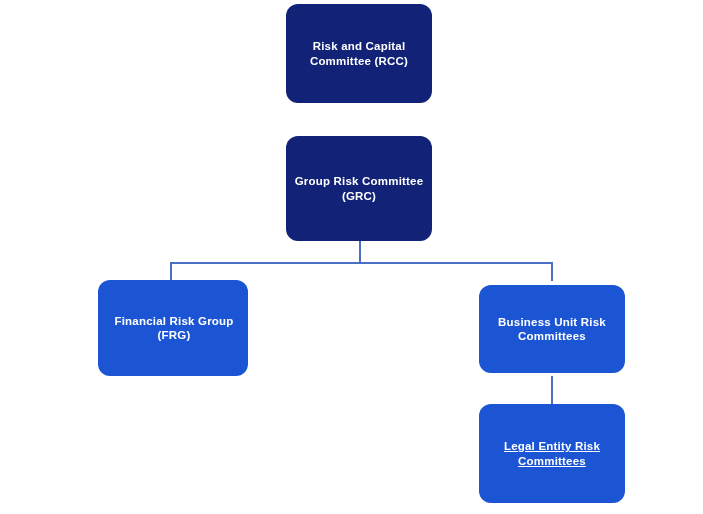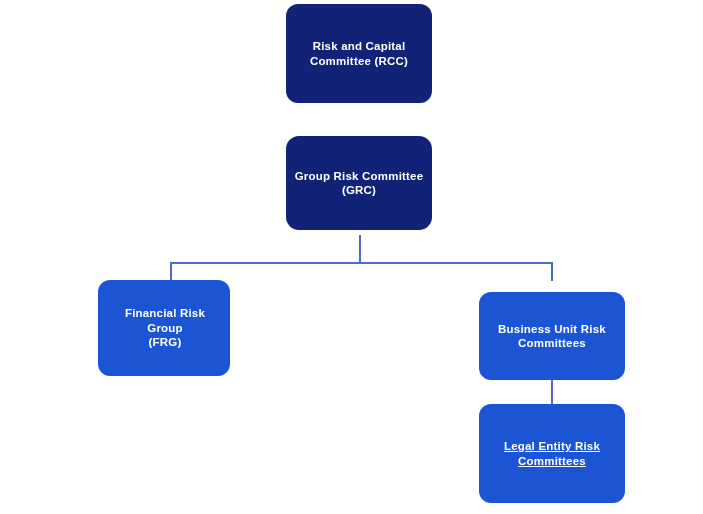--- a/index.html
+++ b/index.html
@@ -74,31 +74,31 @@
   <div class="conn h" style="left: 162px; top: 262px; width: 383px; background: rgb(74, 111, 196);"></div>
   <div class="conn v" style="left: 162px; top: 262px; height: 19px; background: rgb(74, 111, 196);"></div>
   <div class="conn v" style="left: 543px; top: 262px; height: 19px; background: rgb(74, 111, 196);"></div>
   <div class="conn v" style="left: 543px; top: 376px; height: 28px; background: rgb(74, 111, 196);"></div>
 
   <div class="node navy" style="left:278px; top:4px; width:146px; height:99px;">
     <div class="title">Risk and Capital
 Committee (RCC)</div>
   </div>
 
-  <div class="node navy" style="left:278px; top:136px; width:146px; height:94px;border-radius:13px;">
+  <div class="node navy" style="left:278px; top:136px; width:146px; height:105px;">
     <div class="title">Group Risk Committee
 (GRC)</div>
   </div>
 
-  <div class="node royal" style="left:90px; top:280px; width:132px; height:96px;padding-left:10px;">
+  <div class="node royal" style="left:90px; top:280px; width:150px; height:96px;padding-left:10px;">
     <div class="title">Financial Risk Group
 (FRG)</div>
   </div>
 
-  <div class="node royal" style="left:471px; top:292px; width:146px; height:88px;">
+  <div class="node royal" style="left:471px; top:285px; width:146px; height:88px;">
     <div class="title">Business Unit Risk
 Committees</div>
   </div>
 
   <div class="node royal" style="left:471px; top:404px; width:146px; height:99px;text-decoration:underline;">
     <div class="title">Legal Entity Risk
 Committees</div>
   </div>
 
 </div>

